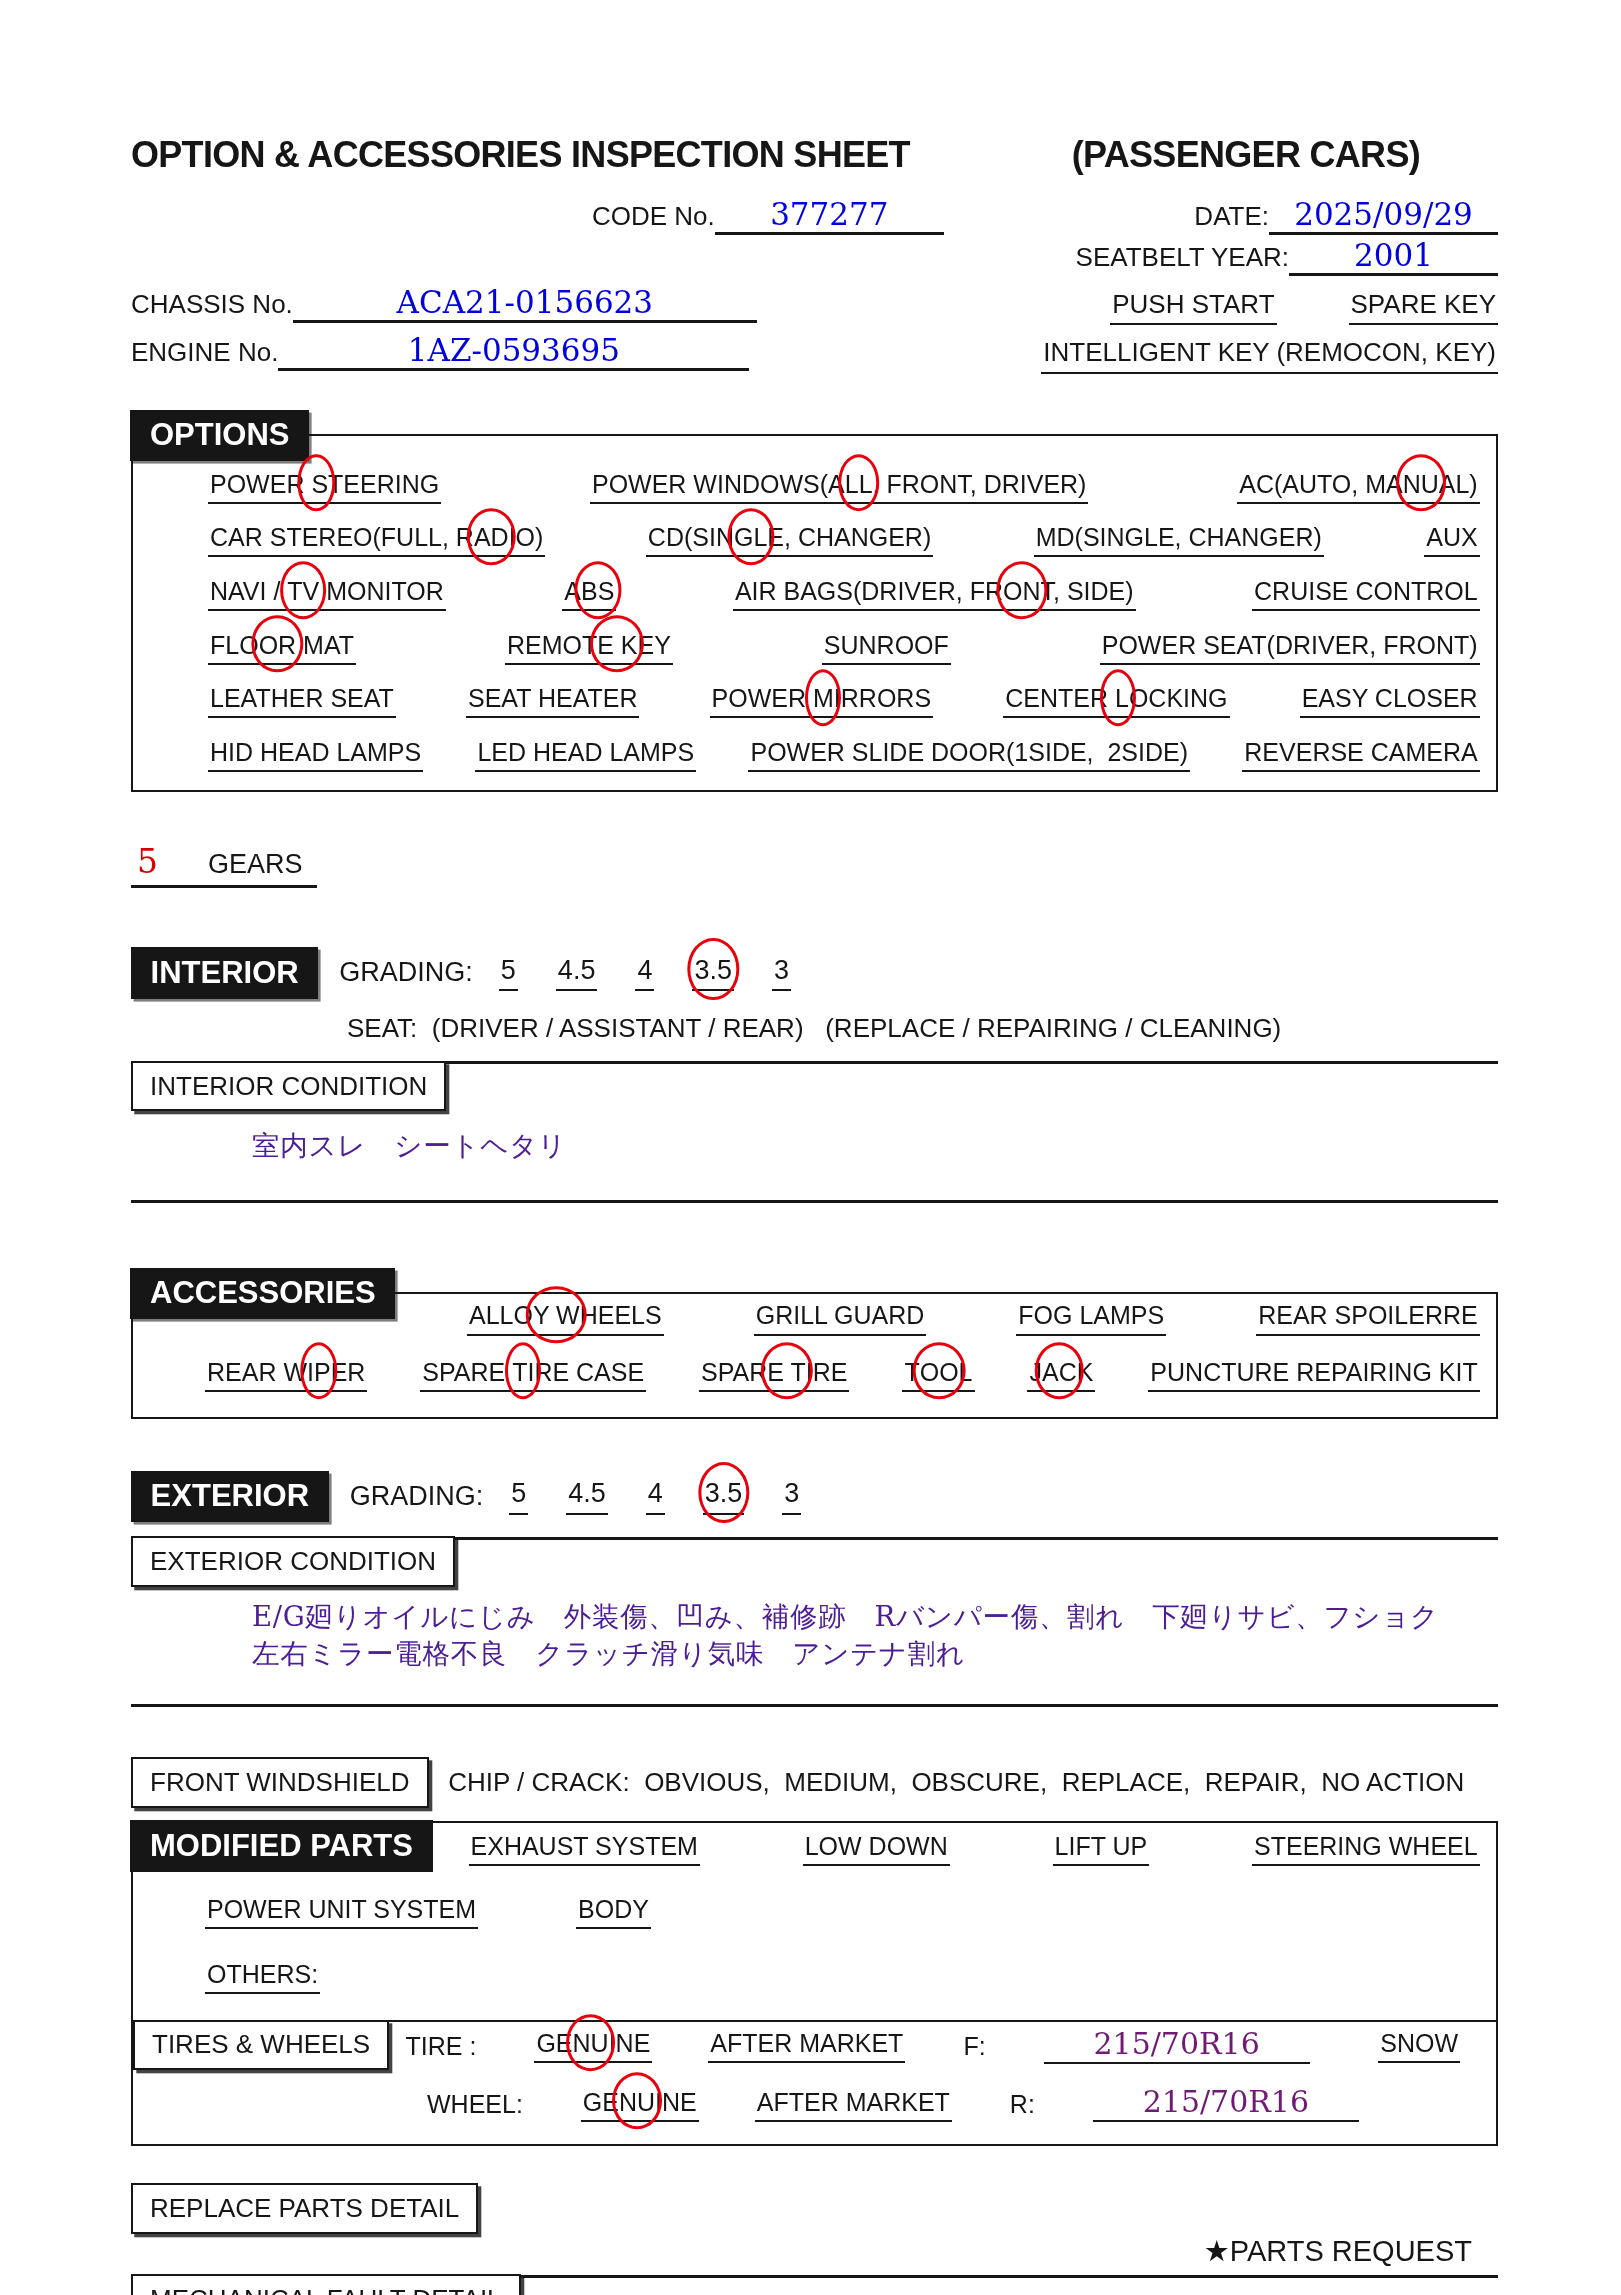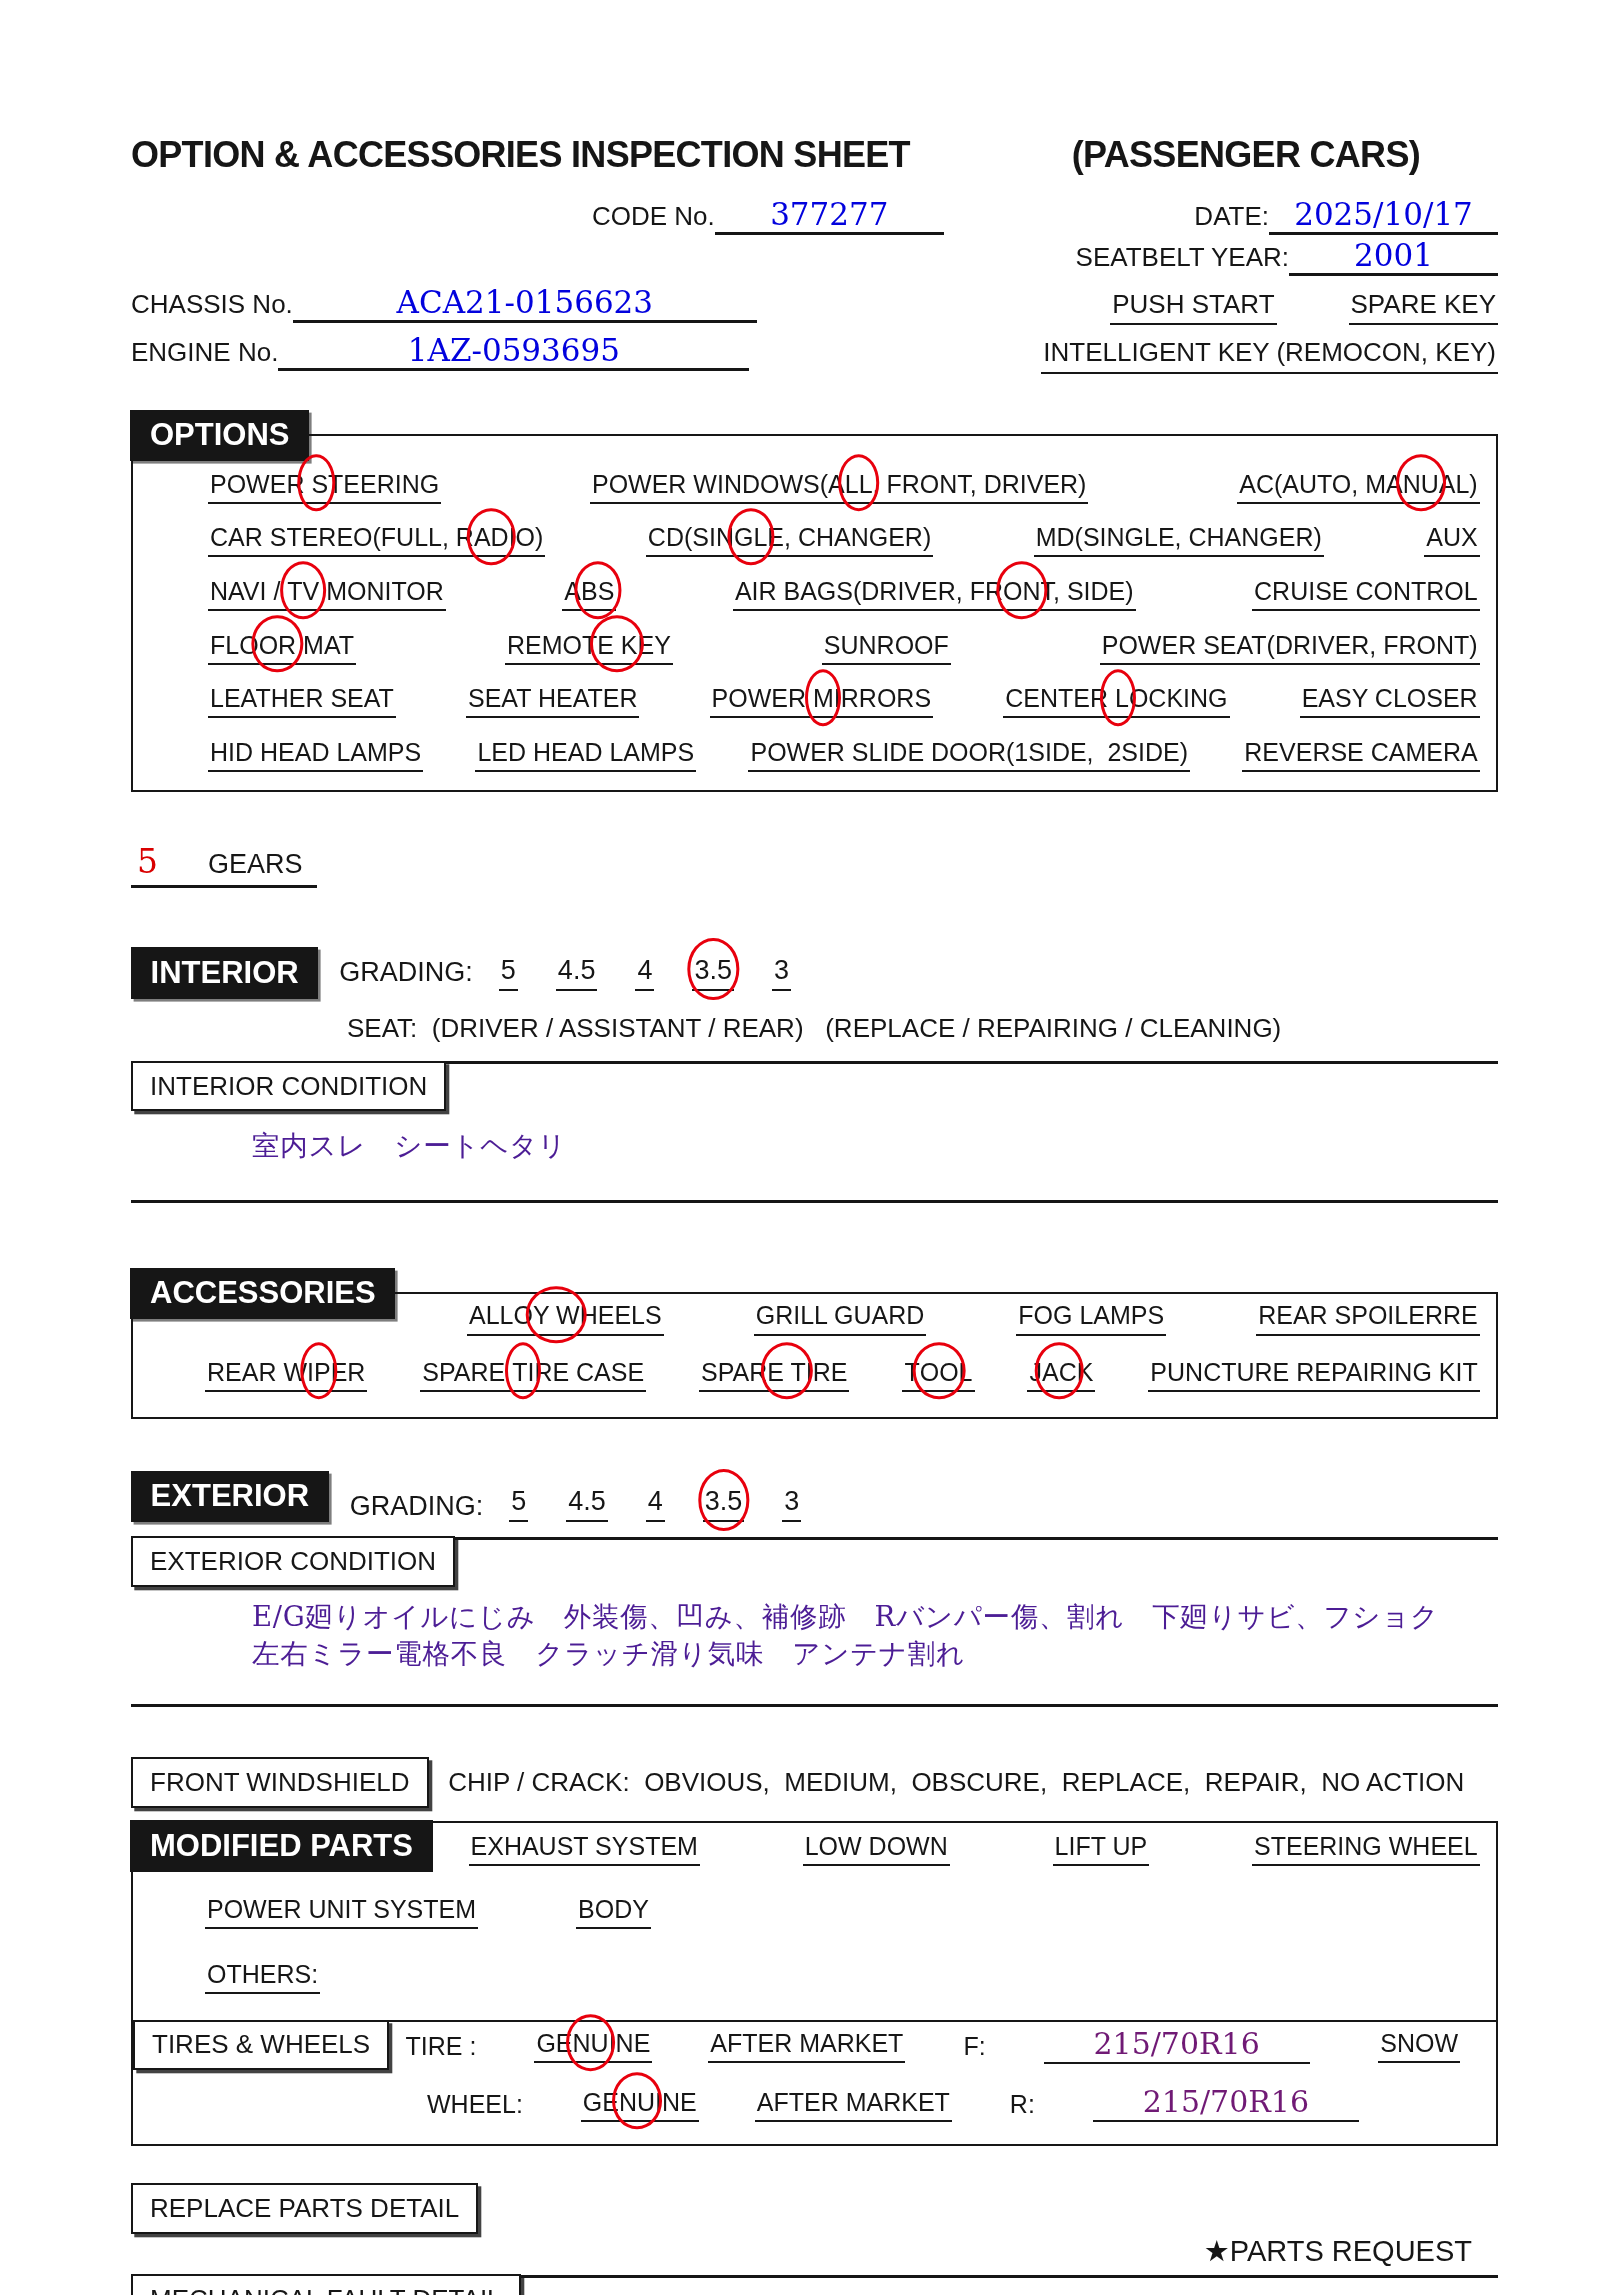--- a/index.html
+++ b/index.html
@@ -74,21 +74,21 @@
 
   <div class="row title-row">
     <span>OPTION &amp; ACCESSORIES INSPECTION SHEET</span>
     <span class="sub">(PASSENGER CARS)</span>
   </div>
 
   <div class="row" style="margin-top:22px;">
     <span class="lbl" style="margin-left:461px;">CODE No.</span>
     <span class="fill" style="min-width:216px;">377277</span>
     <span class="lbl" style="margin-left:auto;">DATE:</span>
-    <span class="fill" style="min-width:216px;">2025/10/17</span>
+    <span class="fill" style="min-width:216px;">2025/09/29</span>
   </div>
 
   <div class="row" style="margin-top:3.9px;justify-content:flex-end;">
     <span class="lbl">SEATBELT YEAR:</span>
     <span class="fill" style="min-width:196px;">2001</span>
   </div>
 
   <div class="row" style="margin-top:10.5px;">
     <span class="lbl">CHASSIS No.</span>
     <span class="fill" style="min-width:451px;">ACA21-0156623</span>
@@ -184,21 +184,21 @@
     <div class="items sb" style="margin:22px 16.3px 25px 72px;">
         <span class="opt">REAR W<span class="circ">IP</span>ER</span>
         <span class="opt">SPARE <span class="circ">TI</span>RE CASE</span>
         <span class="opt">SPAR<span class="circ">E T</span>IRE</span>
         <span class="opt">T<span class="circ">OO</span>L</span>
         <span class="opt">J<span class="circ">AC</span>K</span>
         <span class="opt">PUNCTURE REPAIRING KIT</span>
       </div>
   </div>
 
-  <div class="row" style="margin-top:52px;align-items:flex-end;">
+  <div class="row" style="margin-top:52px;align-items:center;">
     <span class="sec-label">EXTERIOR</span>
     <span class="lbl" style="margin-left:21px;font-size:27px;">GRADING:</span>
     <div class="items grades" style="font-size:27px;">
         <span class="opt">5</span>
         <span class="opt">4.5</span>
         <span class="opt">4</span>
         <span class="opt"><span class="circ">3.5</span></span>
         <span class="opt">3</span>
       </div>
   </div>

